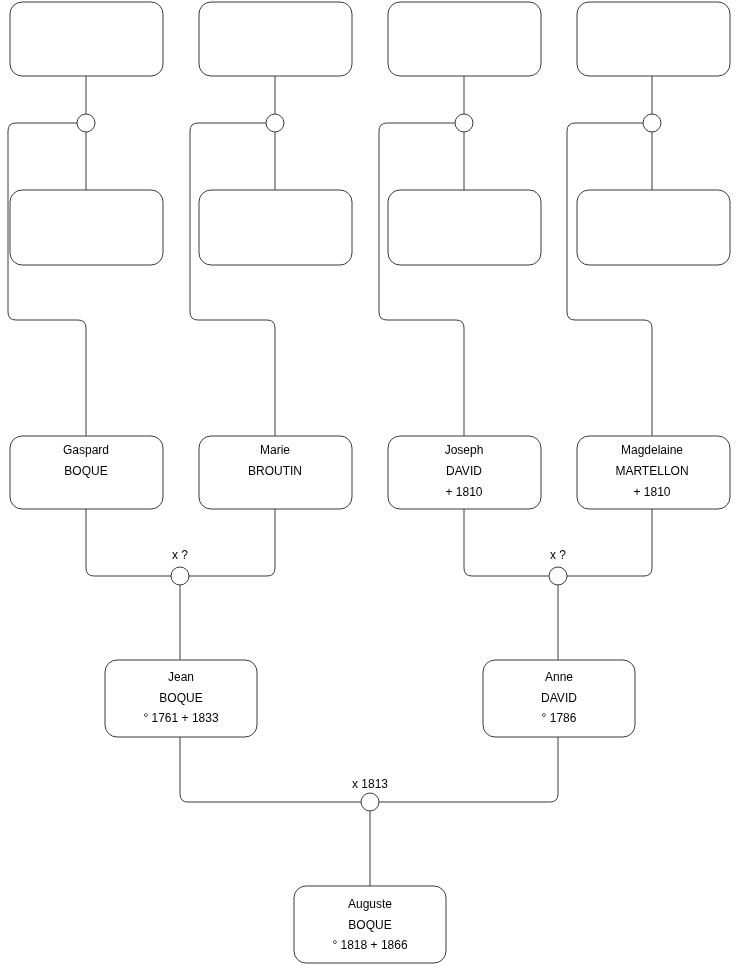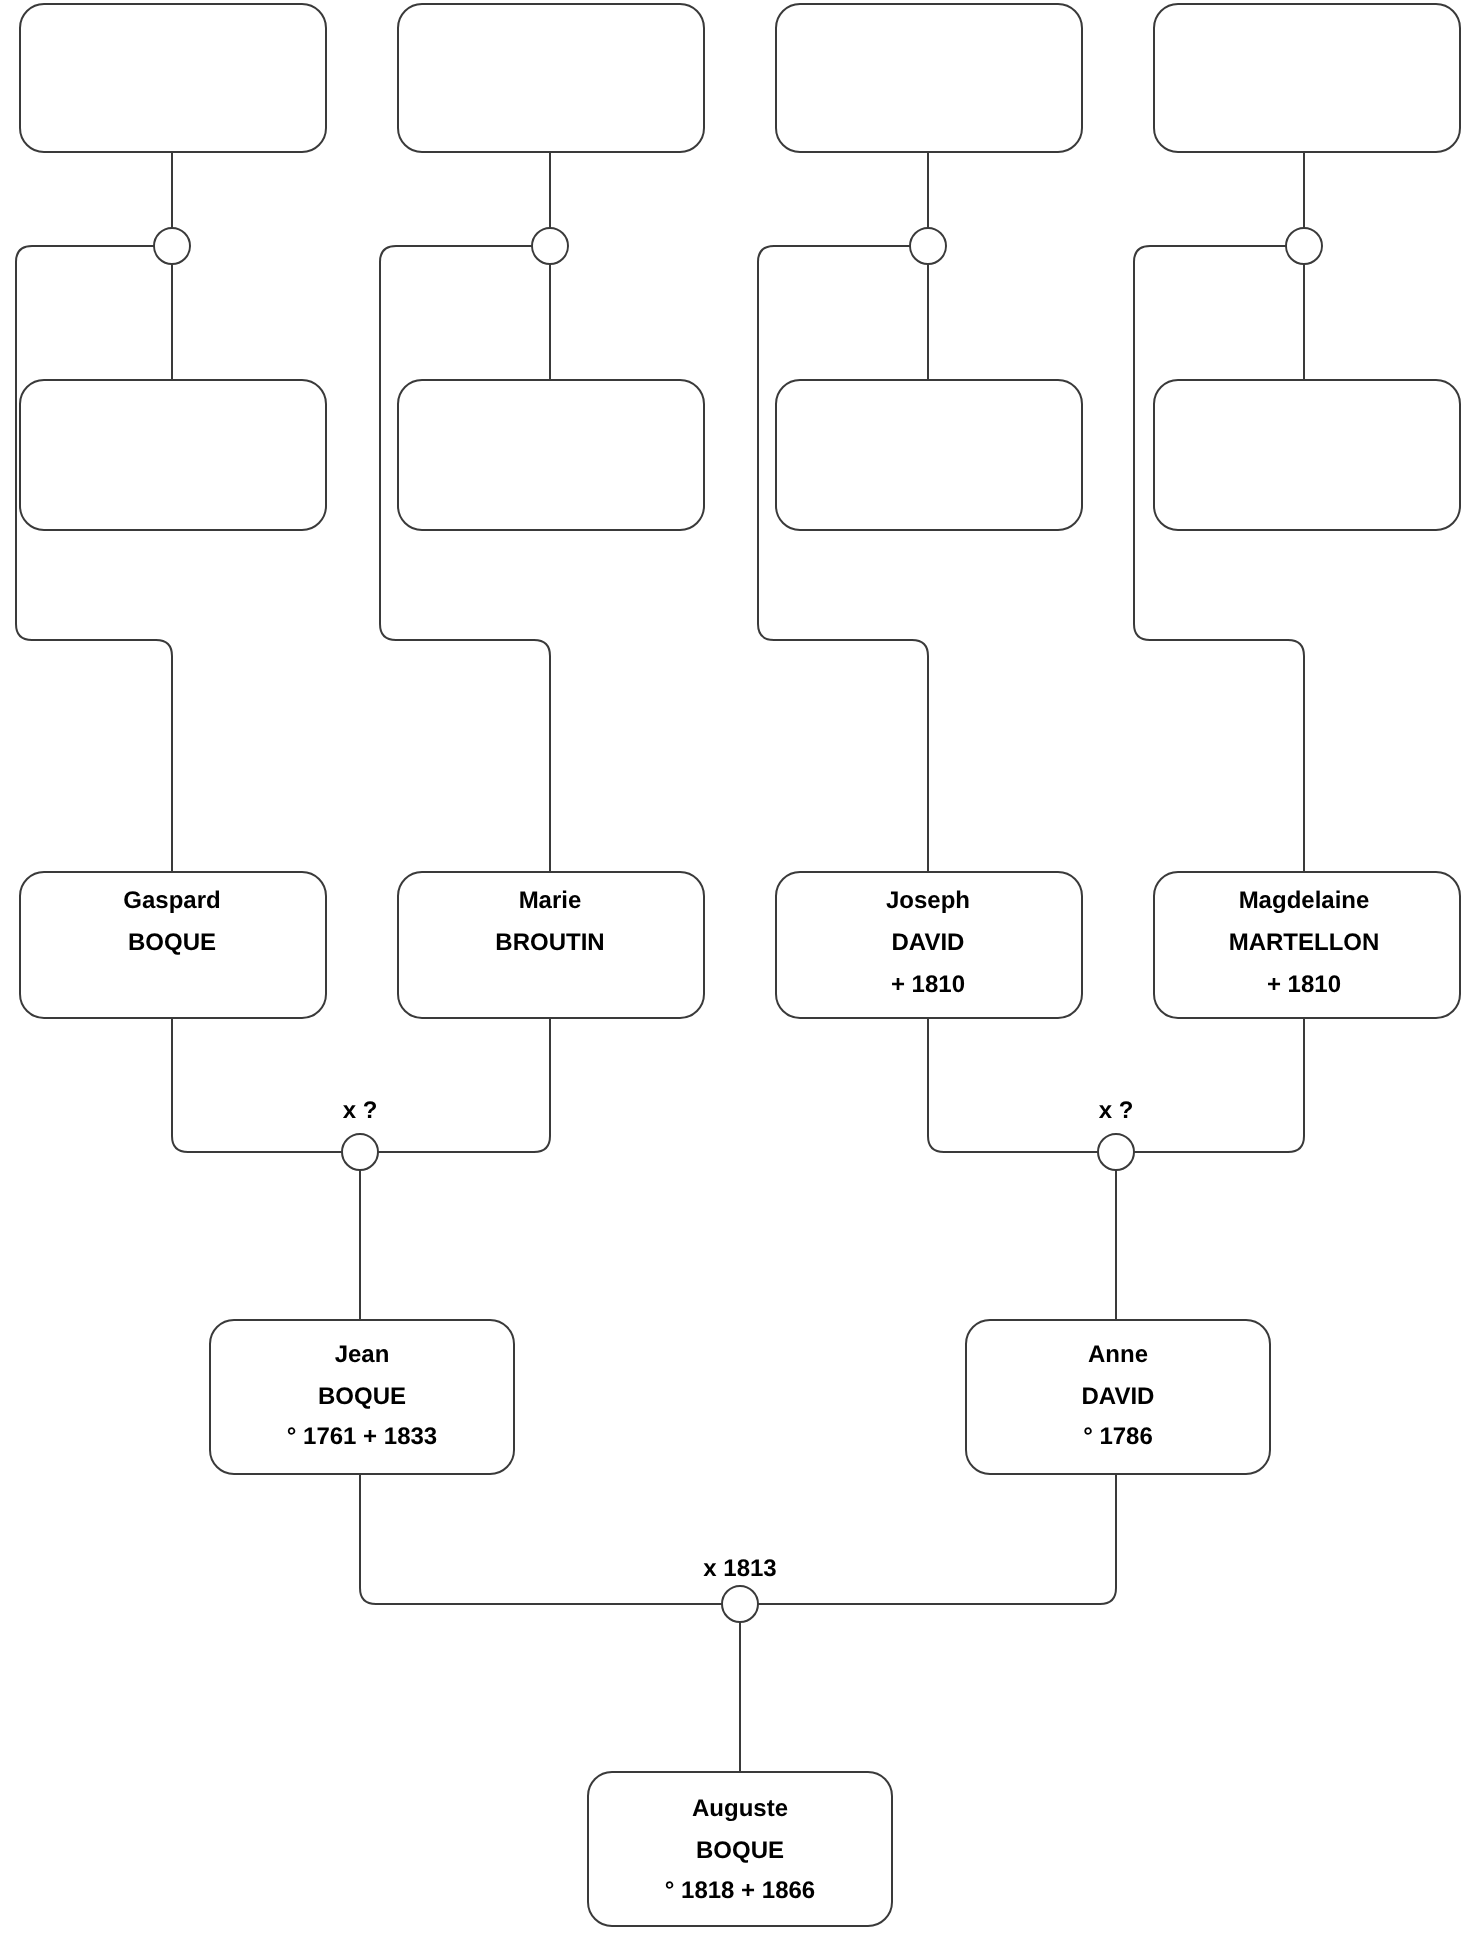--- a/index.html
+++ b/index.html
@@ -10,21 +10,20 @@
   body {
     width: 740px;
     height: 975px;
     font-family: "Liberation Sans", sans-serif;
     overflow: hidden;
   }
   #tree-root {
     position: relative;
     width: 588px;
     height: 975px;
-    font-weight: bold;
   }
   svg#tree-svg {
     position: absolute;
     top: 0;
     left: 0;
     width: 740px;
     height: 975px;
     display: block;
   }
   .person-box {

